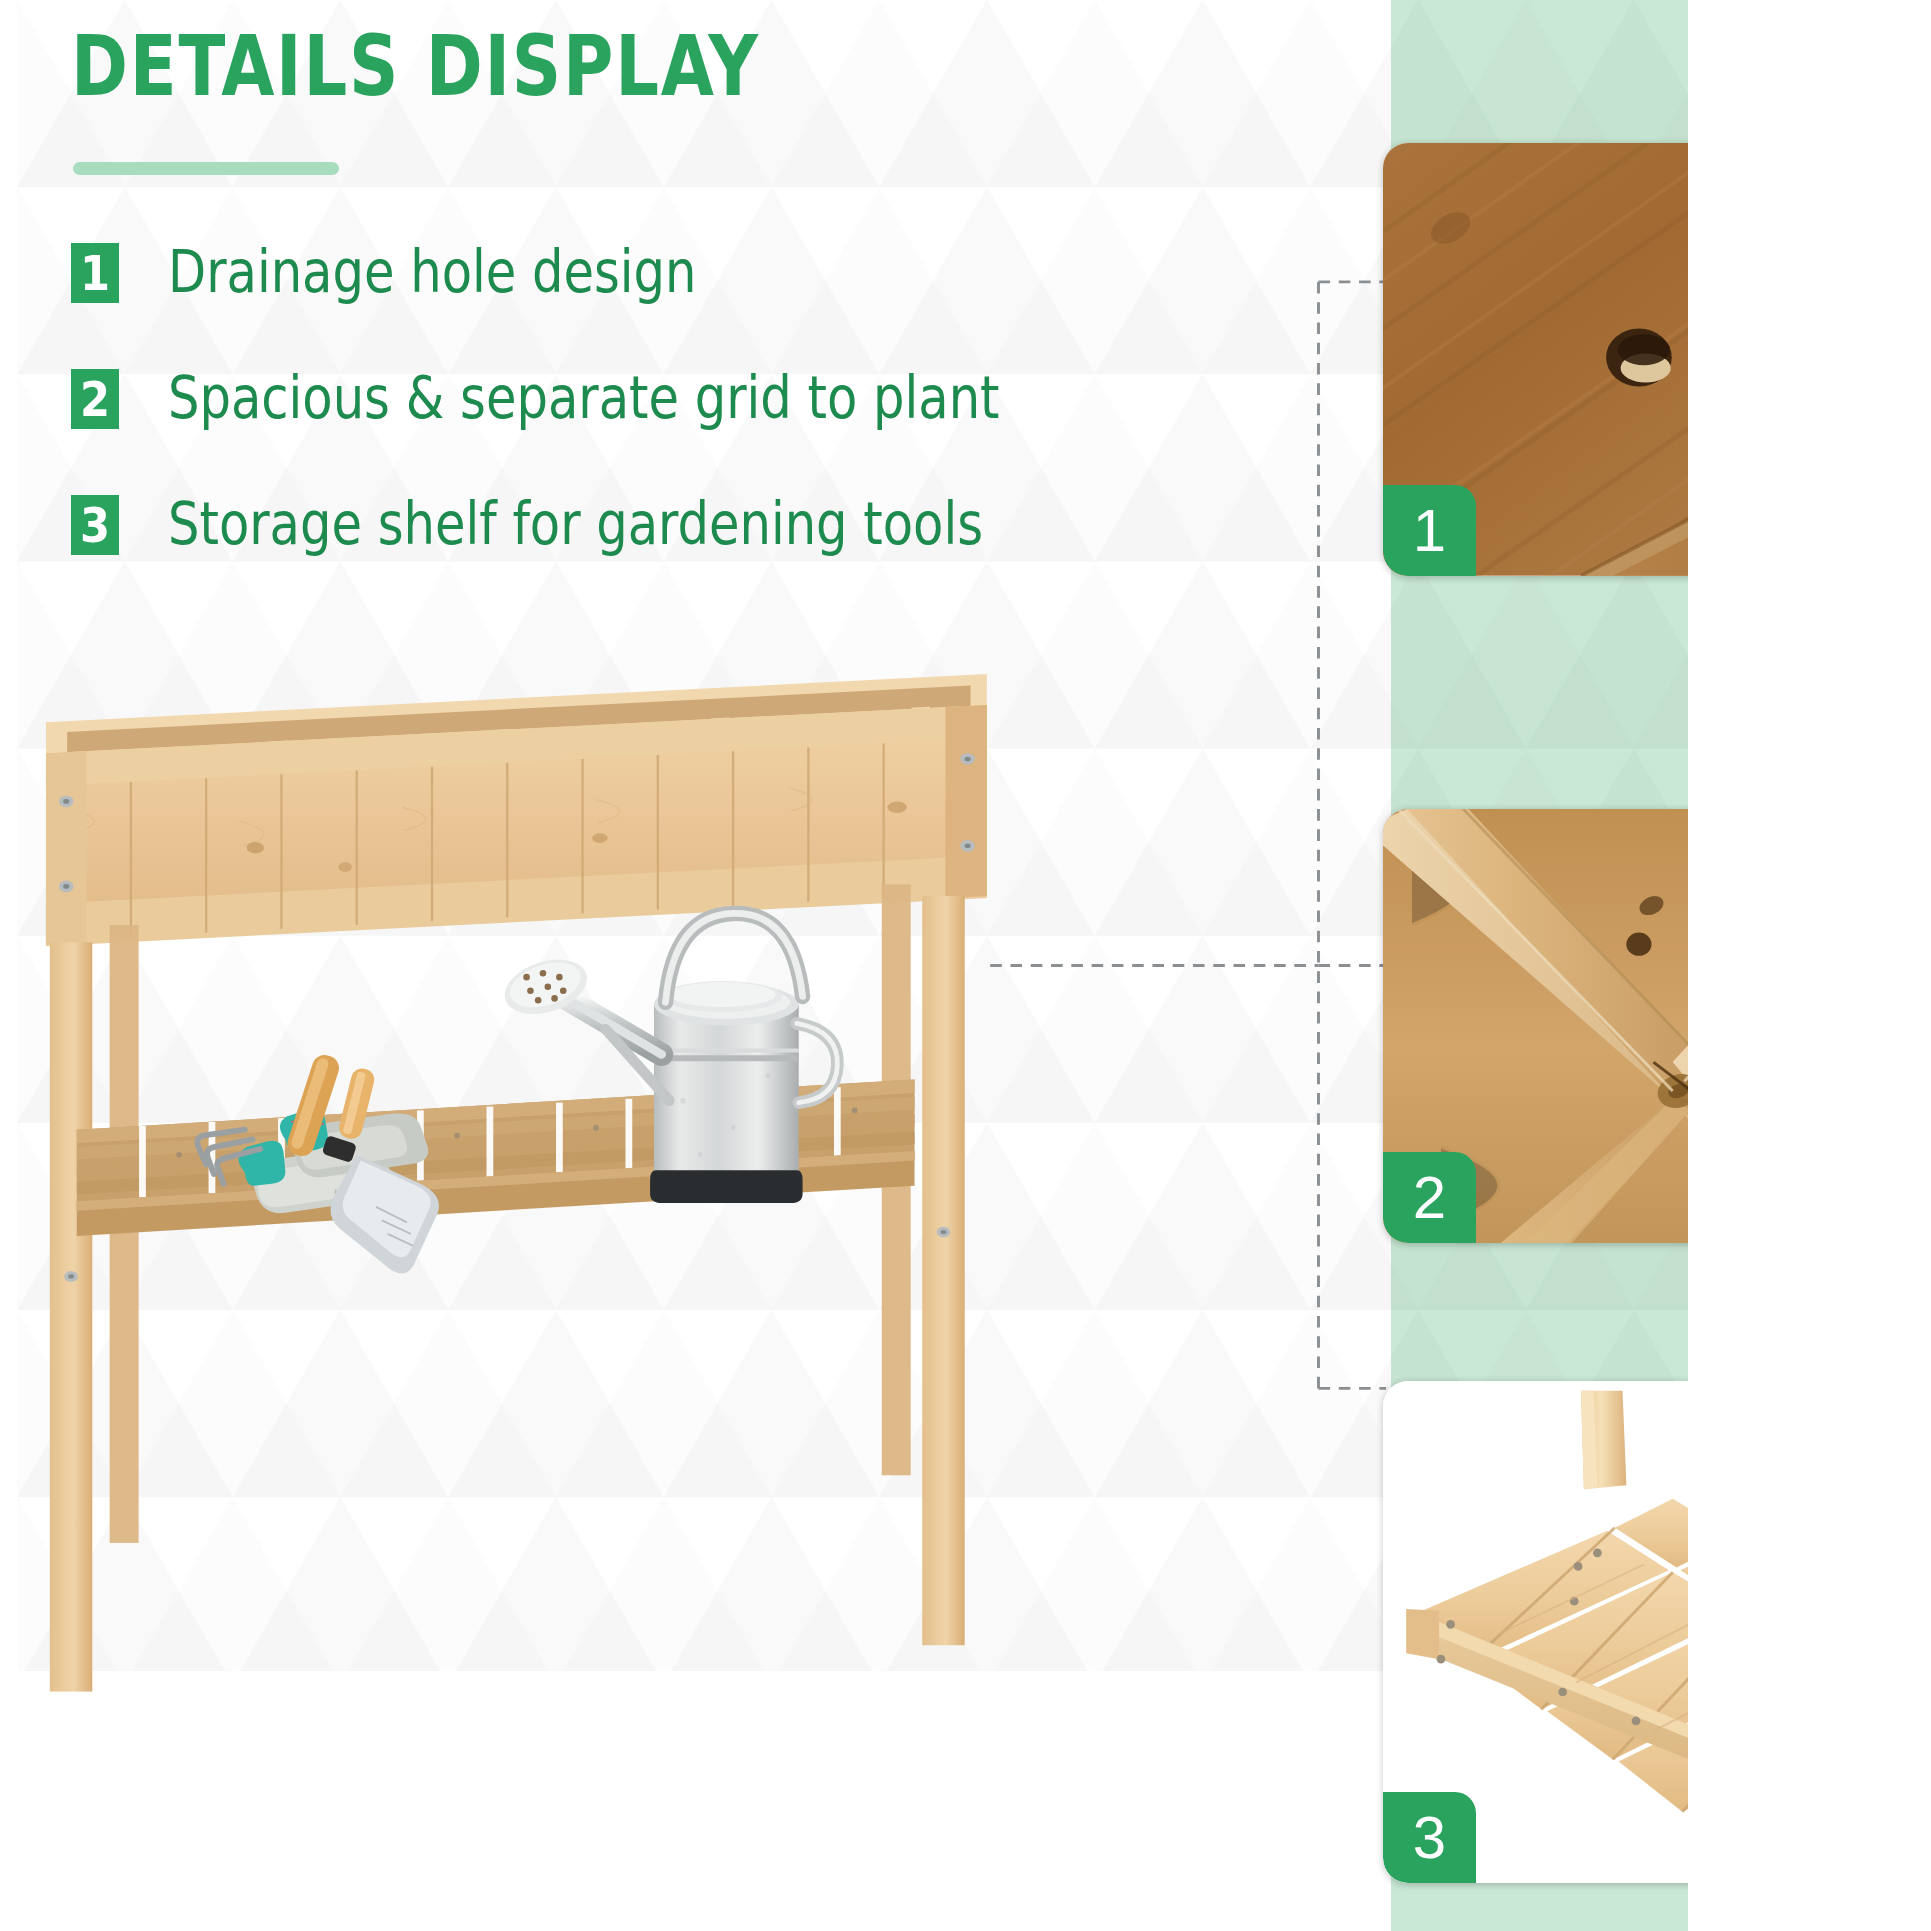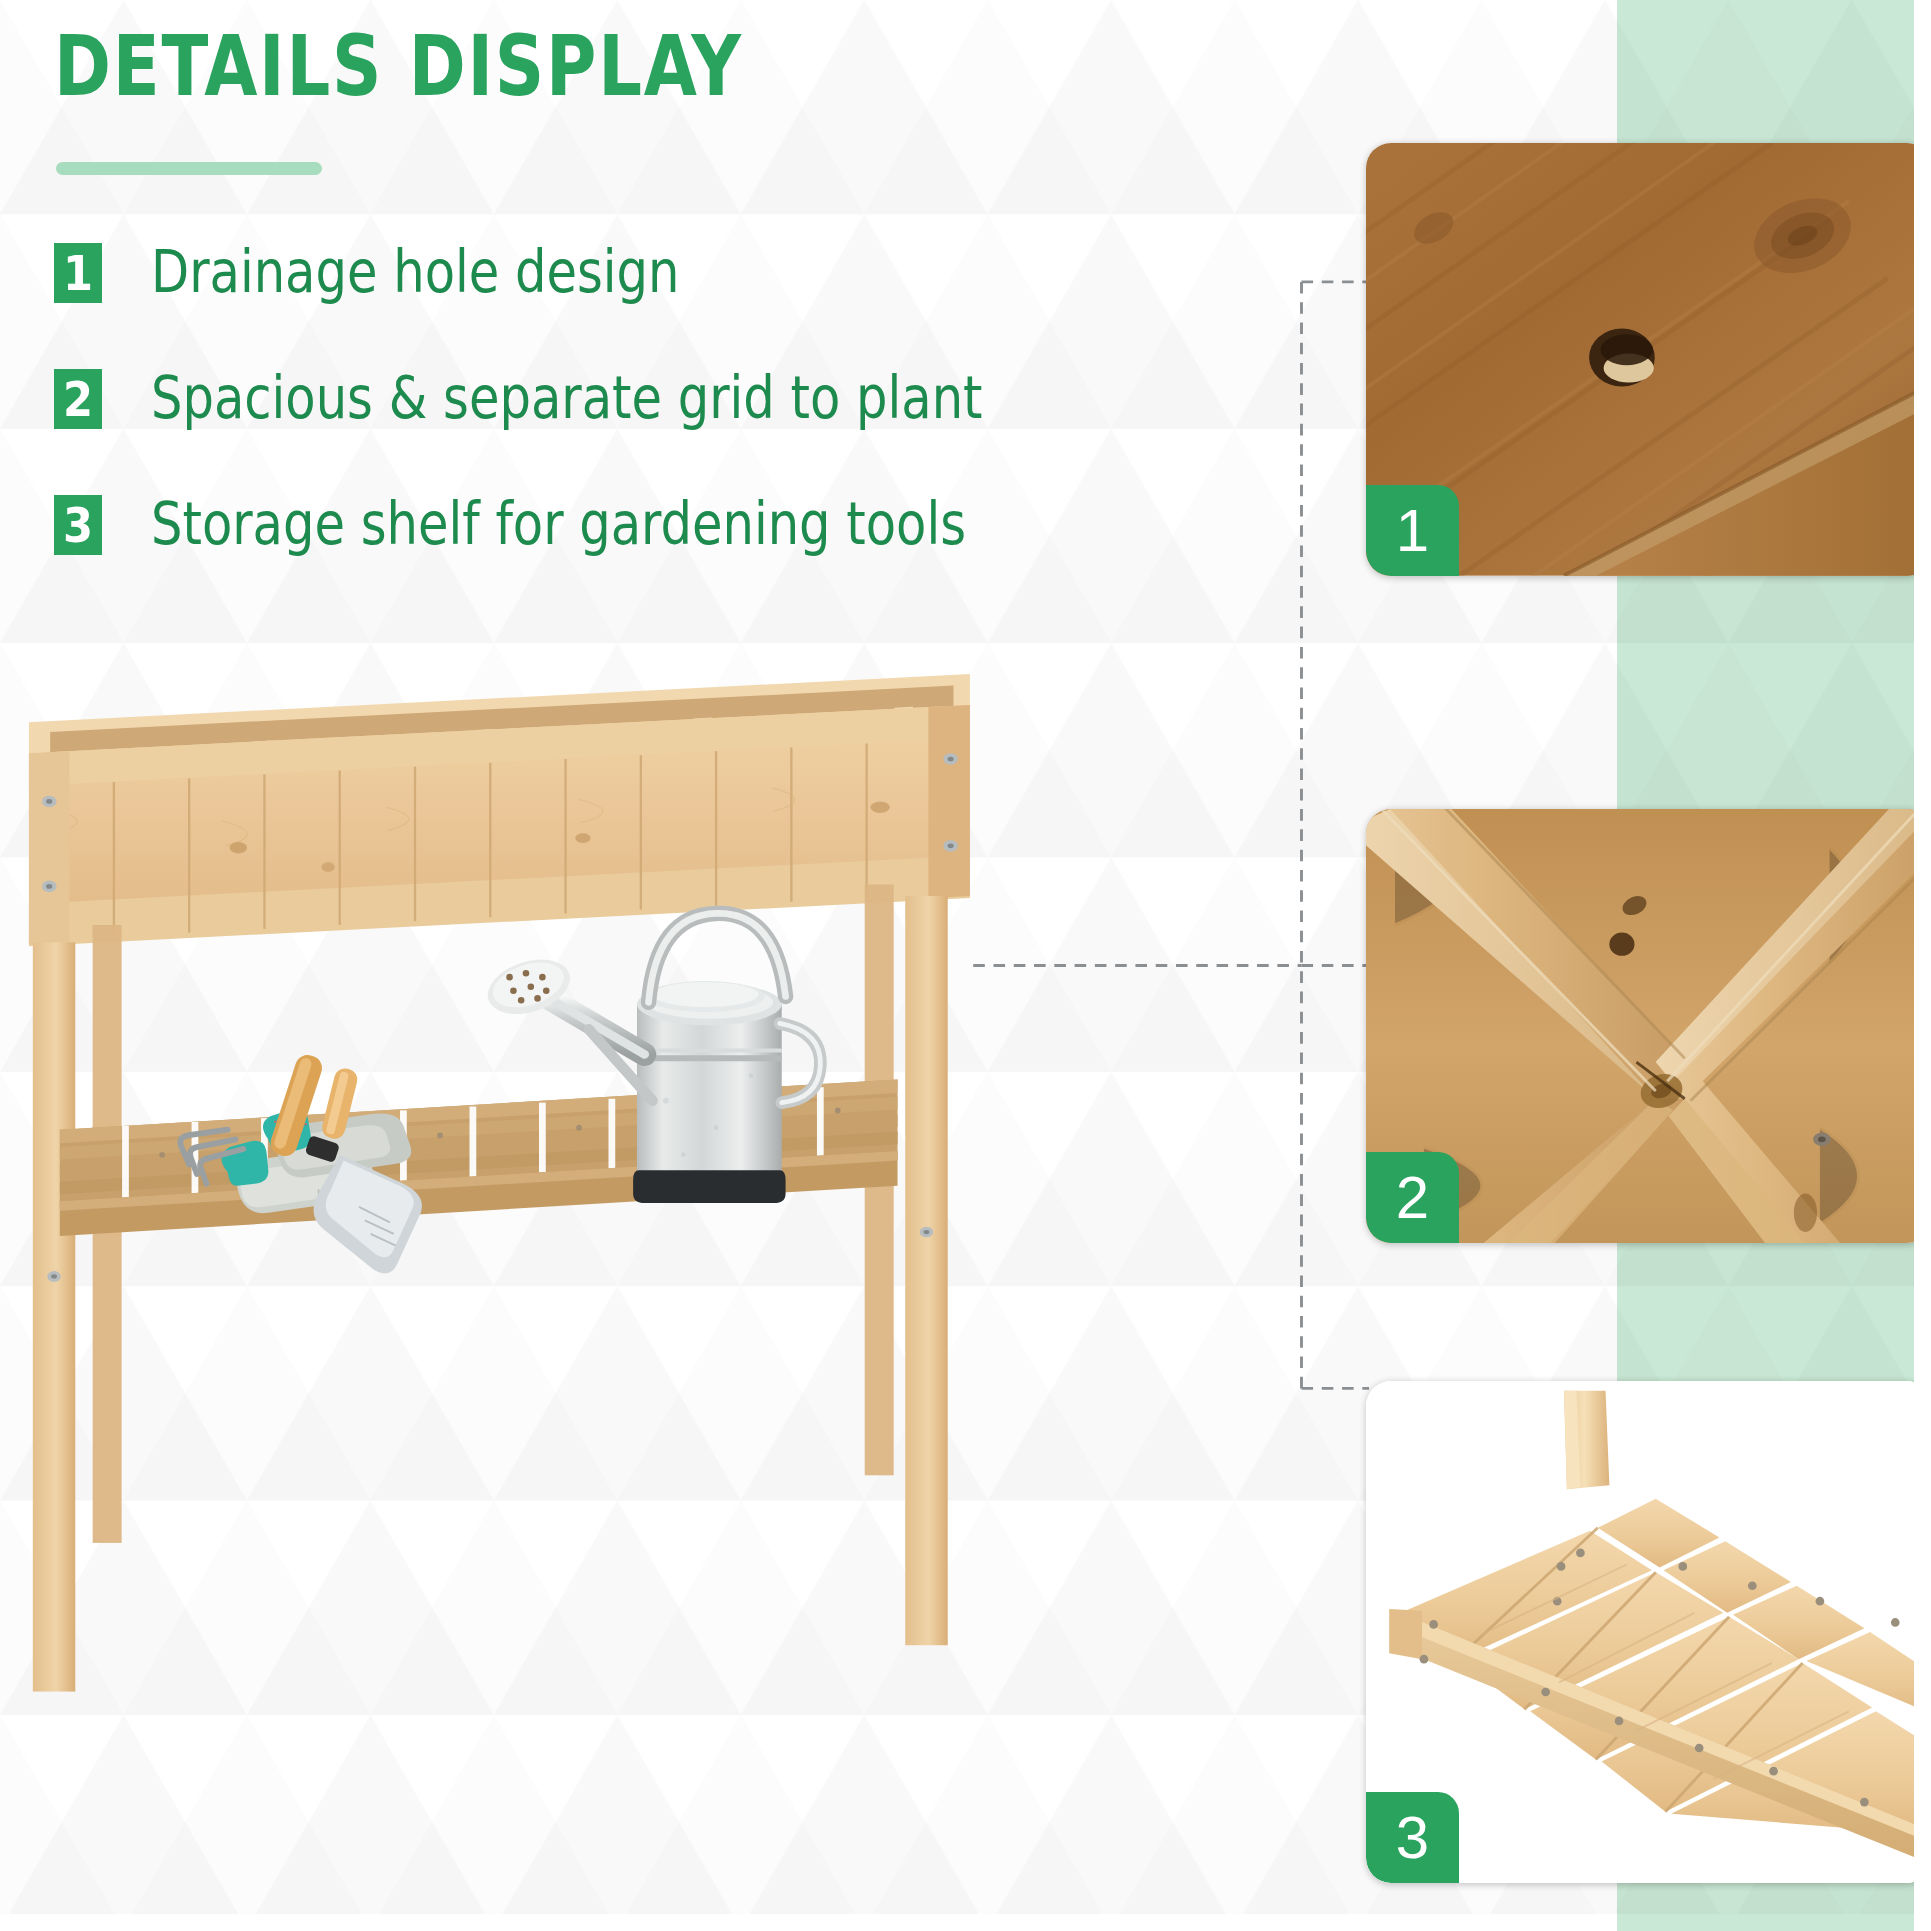--- a/index.html
+++ b/index.html
@@ -5,21 +5,21 @@
   * { margin:0; padding:0; box-sizing:border-box; }
   html,body { width:1931px; height:1931px; }
   body {
     font-family:"Liberation Sans", sans-serif;
     background:#ffffff;
     position:relative;
     overflow:hidden;
   }
 
   
-  #stage { position:absolute; inset:0; width:1914px; height:1931px; overflow:hidden; }
+  #stage { position:absolute; inset:0; width:1671px; height:1931px; overflow:hidden;margin-left:17px; }
   .bg-base { position:absolute; inset:0; background:#ffffff; }
   .bg-mint { position:absolute; top:0; right:0; width:297px; height:1931px; background:#c9e8d5; }
   .bg-tri  { position:absolute; inset:0; }
 
   
   .title {
     position:absolute; left:54px; top:25px;
     font-size:83px; line-height:1.0;
     font-weight:bold; color:#2aa35f;
     letter-spacing:1.9px;

